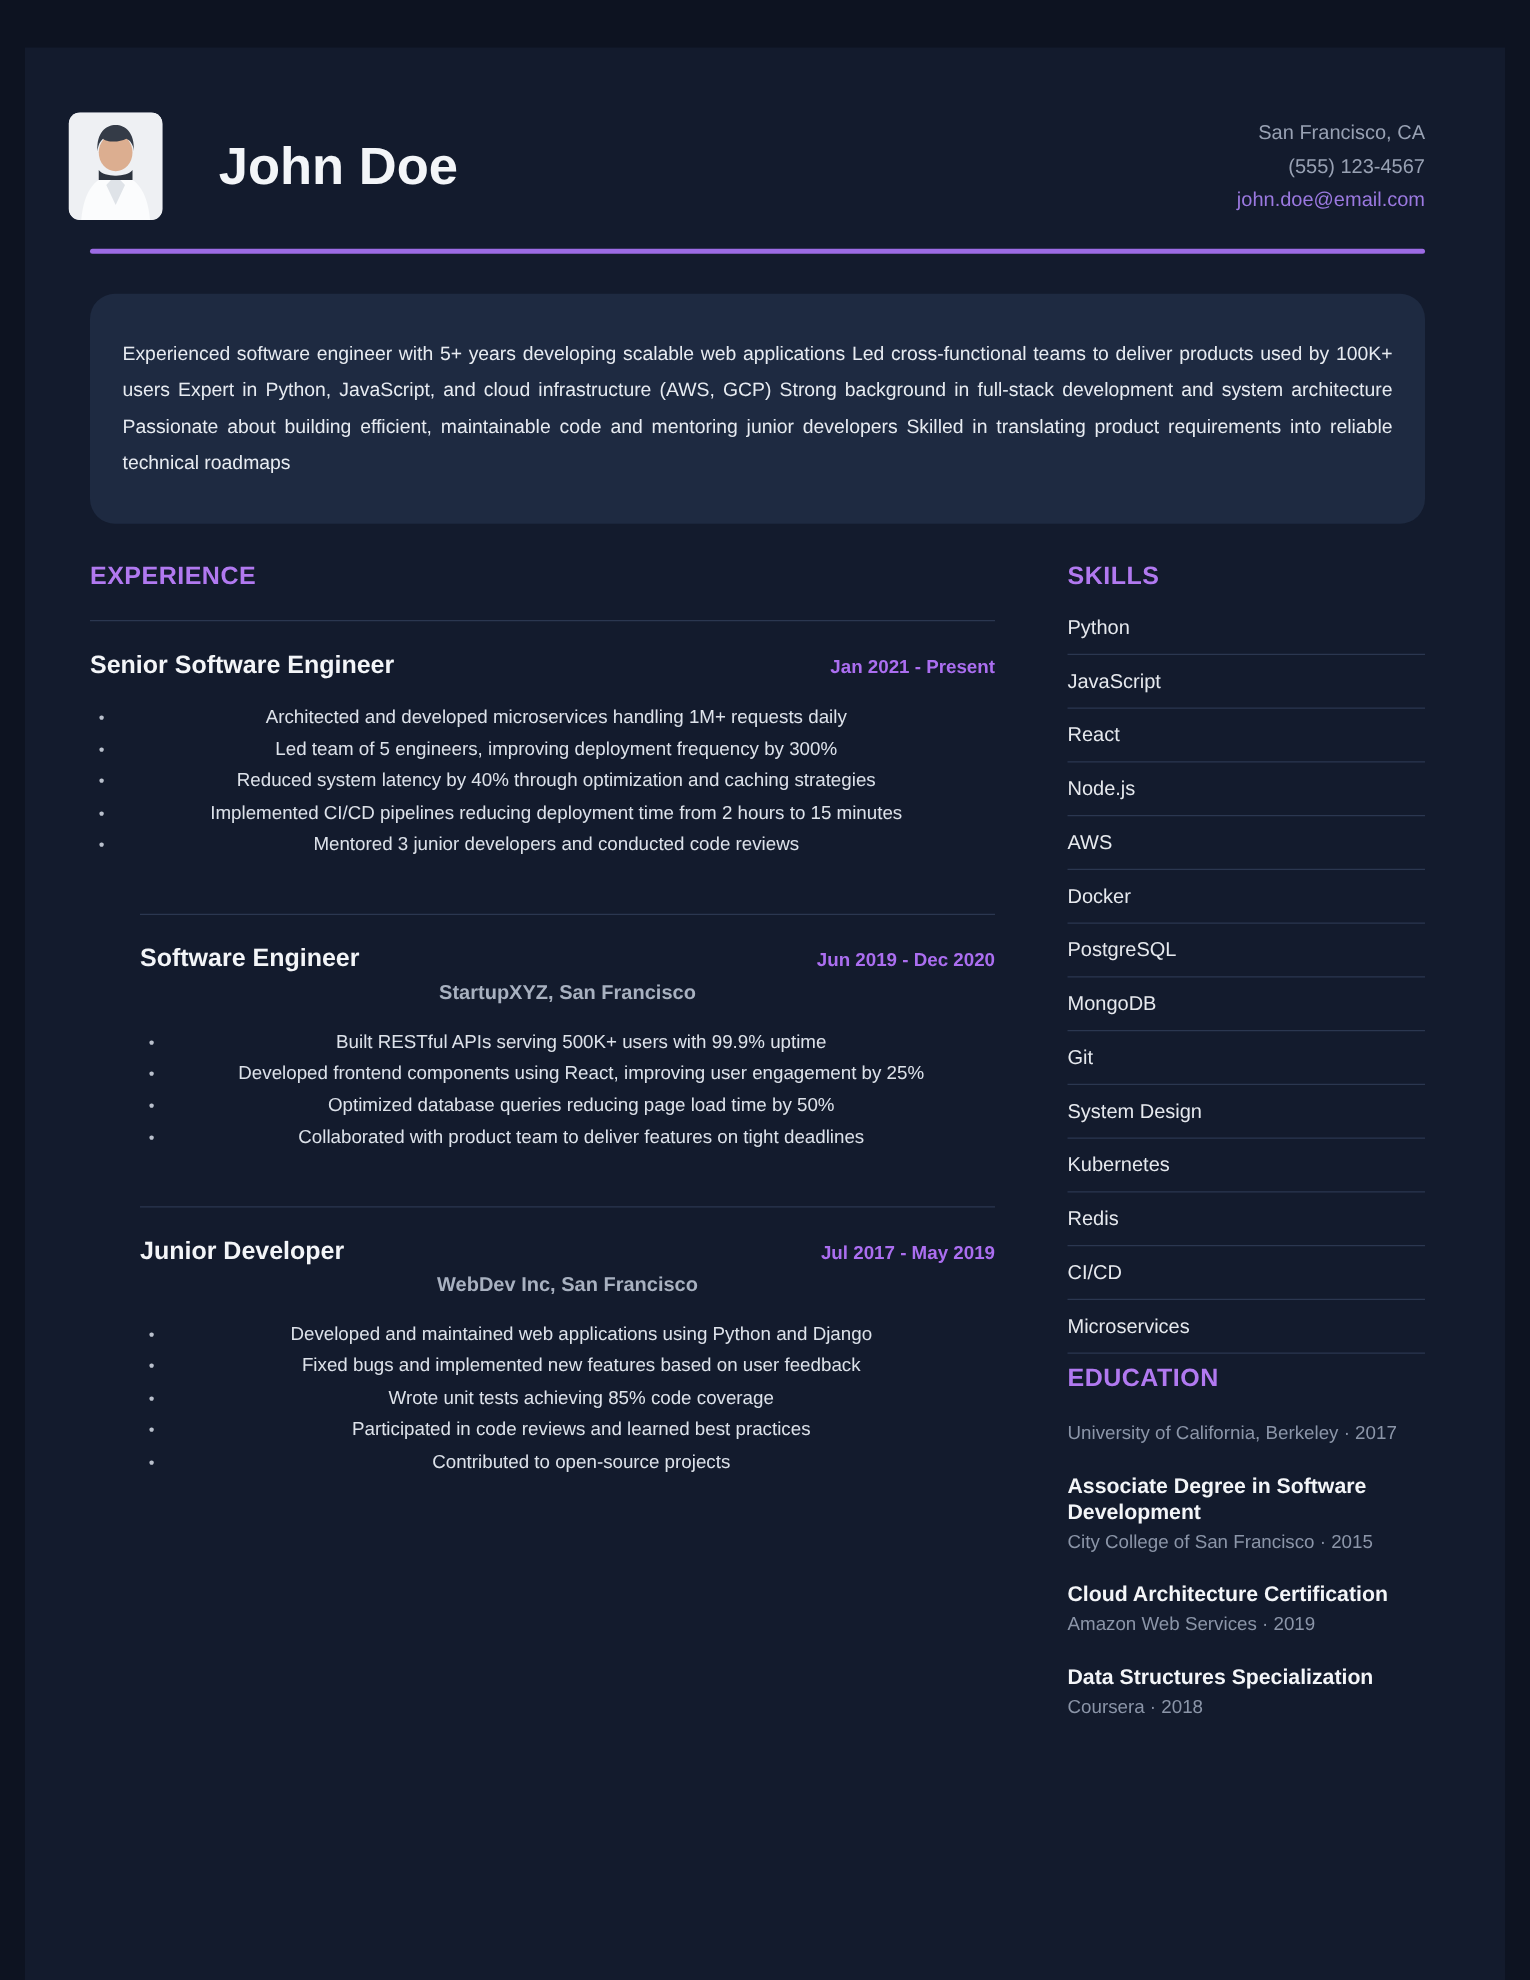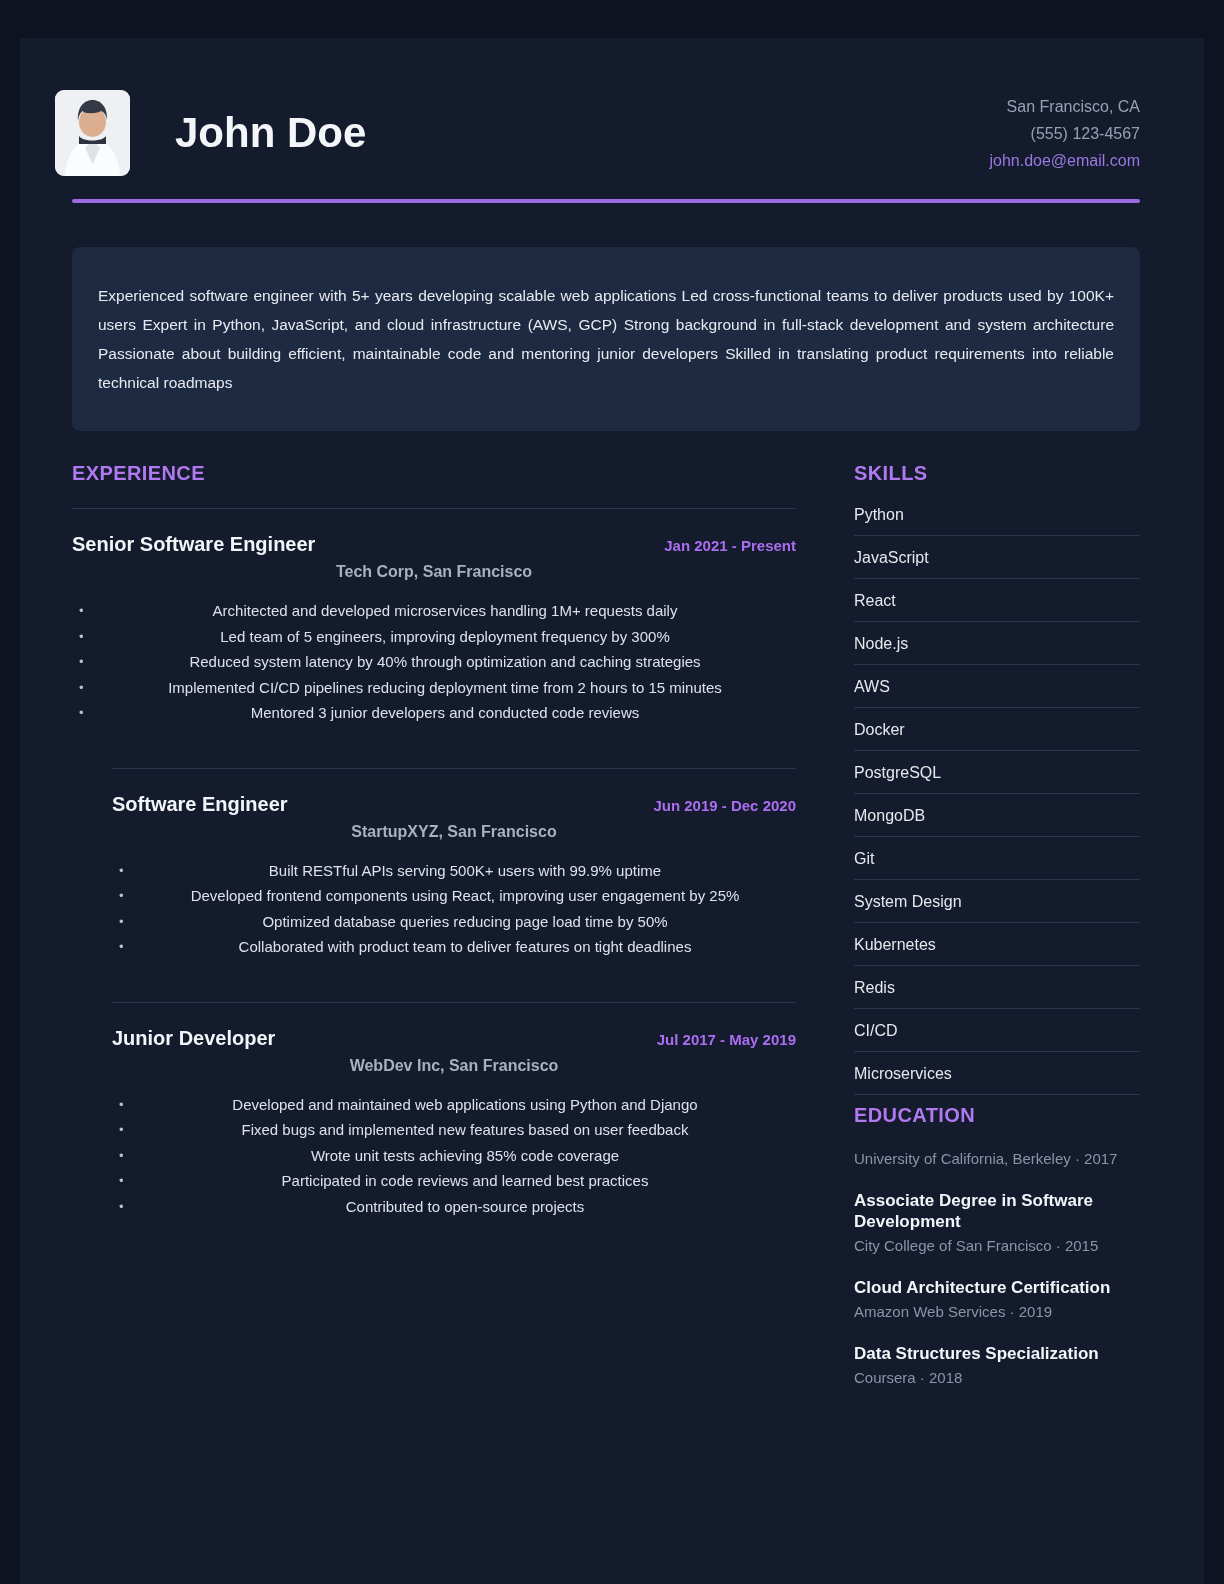--- a/index.html
+++ b/index.html
@@ -41,21 +41,21 @@
     font-size:42px;font-weight:bold;color:var(--text-bright);
     font-stretch:condensed;letter-spacing:0px;
   }
   .contact{margin-left:auto;text-align:right;font-size:16px;line-height:27px;color:var(--text-muted);}
   .contact a{color:var(--email);text-decoration:none;margin-left:24px;}
 
   .rule{height:4px;background:var(--accent-rule);border-radius:2px;margin-top:23px;}
 
   
   .summary{
-    margin-top:44px;background:var(--bg-summary);border-radius:8px;
+    margin-top:32px;background:var(--bg-summary);border-radius:20px;
     padding:34px 26px;
   }
   .summary p{
     font-size:15.5px;line-height:29px;text-align:justify;color:#e7ebf1;
     font-stretch:condensed;
   }
 
   
   .columns{display:grid;grid-template-columns:724px 286px;column-gap:58px;margin-top:31px;}
 
@@ -124,21 +124,20 @@
     <div class="columns">
 
       <section class="left-col">
         <h2 class="section-heading">EXPERIENCE</h2>
         <div id="jobs">
             <article class="job">
               <div class="job-head">
                 <h3 class="job-title">Senior Software Engineer</h3>
                 <span class="job-dates">Jan 2021 - Present</span>
               </div>
-              <div class="job-company">Tech Corp, San Francisco</div>
               <ul>
                 <li>Architected and developed microservices handling 1M+ requests daily</li>
                 <li>Led team of 5 engineers, improving deployment frequency by 300%</li>
                 <li>Reduced system latency by 40% through optimization and caching strategies</li>
                 <li>Implemented CI/CD pipelines reducing deployment time from 2 hours to 15 minutes</li>
                 <li>Mentored 3 junior developers and conducted code reviews</li>
               </ul>
             </article>
             <article class="job">
               <div class="job-head">

